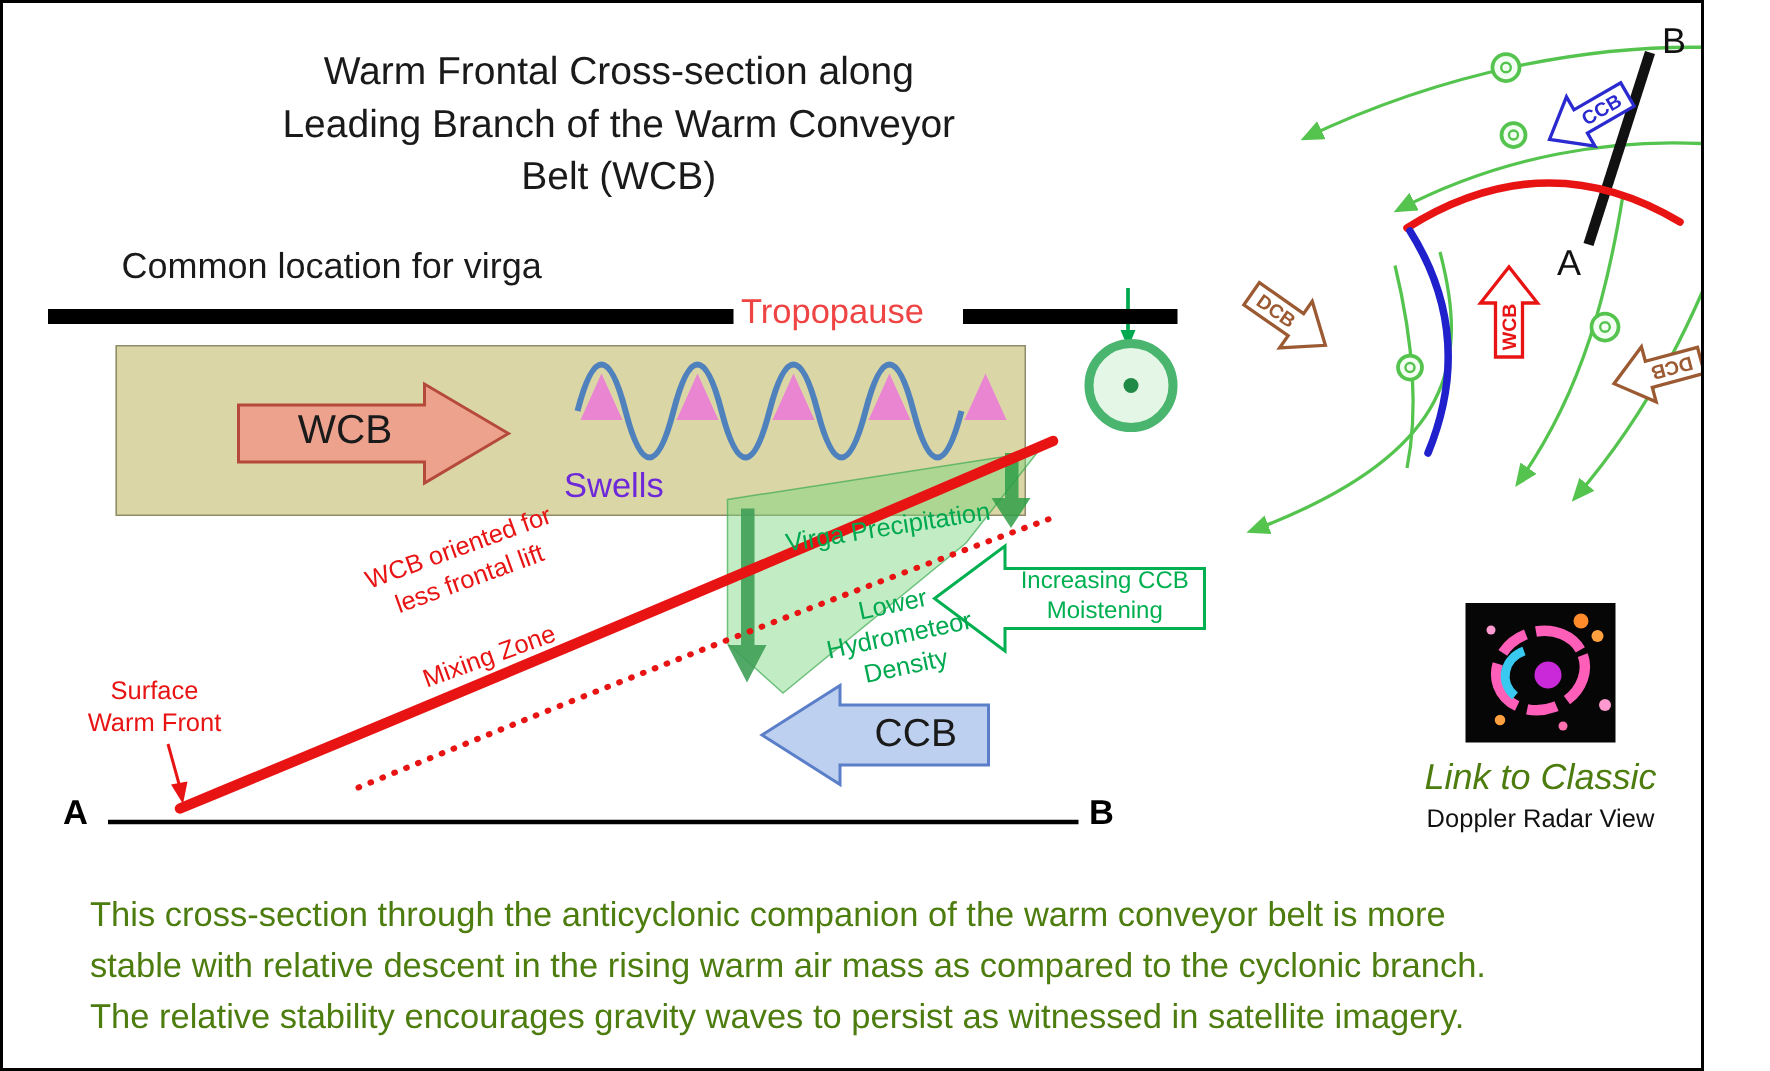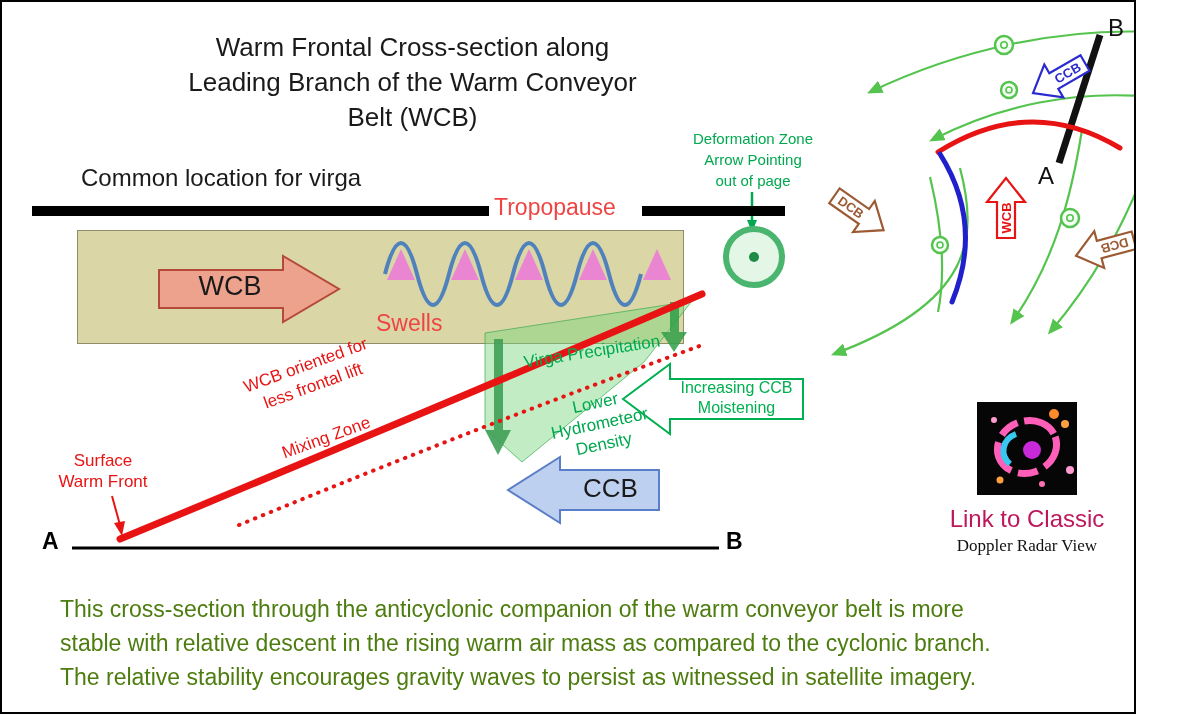--- a/index.html
+++ b/index.html
@@ -4,21 +4,21 @@
 <style>
   html,body{margin:0;padding:0;background:#fff;}
   .page{position:relative;width:1136px;height:714px;background:#ffffff;border:2px solid #000;
         box-sizing:border-box;font-family:"Liberation Sans",sans-serif;overflow:hidden;color:#111;}
   .abs{position:absolute;}
   .ml{white-space:pre-line;}
   .ctr{text-align:center;}
   .bar{background:#000;}
   .red{color:#e81414;}
   .green{color:#00a94f;}
-  .blue{color:#ef4444;}
+  .blue{color:#6d28d9;}
   .box{background:#dad6a6;border:1px solid #8f8c6b;z-index:1;}
   svg.canvas{left:0;top:0;z-index:2;pointer-events:none;}
   .lbl{z-index:3;}
   svg text{font-family:"Liberation Sans",sans-serif;}
 </style>
 </head>
 <body>
 
 <div class="page">
 
@@ -126,23 +126,20 @@
       <circle cx="1068" cy="468" r="4" fill="#ff9ad0"></circle>
       <circle cx="998" cy="478" r="3.5" fill="#ffa040"></circle>
       <circle cx="1040" cy="482" r="3" fill="#ff70b0"></circle>
     </g>
   </svg>
 
   <div class="abs lbl" style="left:168px;top:269px;width:120px;text-align:center;font-size:27px;color:#1a1a1a;">WCB</div>
 
   <div class="abs lbl blue" style="left:374px;top:308px;font-size:23px;">Swells</div>
 
-  <div class="abs lbl green ml ctr" style="left:672px;top:126px;width:158px;font-size:15px;line-height:21px;">Deformation Zone
-Arrow Pointing
-out of page</div>
 
   <div class="abs lbl red ml ctr" style="left:225px;top:352px;width:165px;font-size:17px;line-height:22px;transform:rotate(-20deg);">WCB oriented for
 less frontal lift</div>
 
   <div class="abs lbl red" style="left:278px;top:426px;font-size:17px;transform:rotate(-20deg);">Mixing Zone</div>
 
   <div class="abs lbl red ml ctr" style="left:46px;top:448px;width:110px;font-size:17px;line-height:21px;">Surface
 Warm Front</div>
 
   <div class="abs lbl green ctr" style="left:505px;top:340px;width:170px;font-size:17px;transform:rotate(-9deg);">Virga Precipitation</div>
@@ -155,20 +152,20 @@
 Moistening</div>
 
   <div class="abs lbl ctr" style="left:556px;top:471px;width:105px;font-size:26px;color:#1a1a1a;">CCB</div>
 
   <div class="abs lbl" style="left:40px;top:526px;font-size:23px;font-weight:bold;color:#000;">A</div>
   <div class="abs lbl" style="left:724px;top:526px;font-size:23px;font-weight:bold;color:#000;">B</div>
 
   <div class="abs lbl" style="left:1106px;top:12px;font-size:24px;color:#111;">B</div>
   <div class="abs lbl" style="left:1036px;top:160px;font-size:24px;color:#111;">A</div>
 
-  <div class="abs lbl ctr" style="left:905px;top:503px;width:240px;font-size:24px;color:#be185d;">Link to Classic</div>
-  <div class="abs lbl ctr" style="left:905px;top:534px;width:240px;font-size:17px;color:#111;font-family:Liberation Serif, serif;">Doppler Radar View</div>
+  <div class="abs lbl ctr" style="left:905px;top:503px;width:240px;font-size:24px;color:#4d7c0f;font-style:italic;">Link to Classic</div>
+  <div class="abs lbl ctr" style="left:905px;top:534px;width:240px;font-size:17px;color:#111;">Doppler Radar View</div>
 
   <div class="abs lbl ml" style="left:58px;top:590px;width:1100px;font-size:23px;line-height:34px;color:#4d7c0f;">This cross-section through the anticyclonic companion of the warm conveyor belt is more
 stable with relative descent in the rising warm air mass as compared to the cyclonic branch.
 The relative stability encourages gravity waves to persist as witnessed in satellite imagery.</div>
 
 </div>
 
 </body></html>

